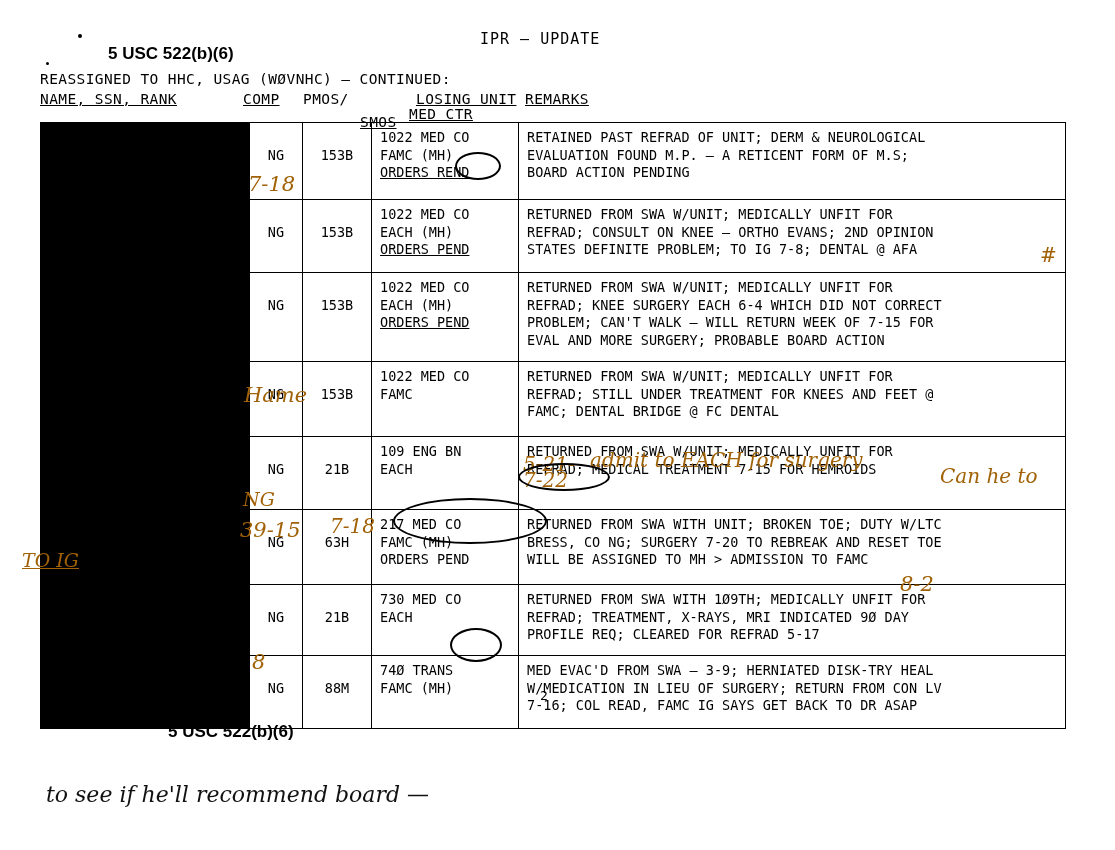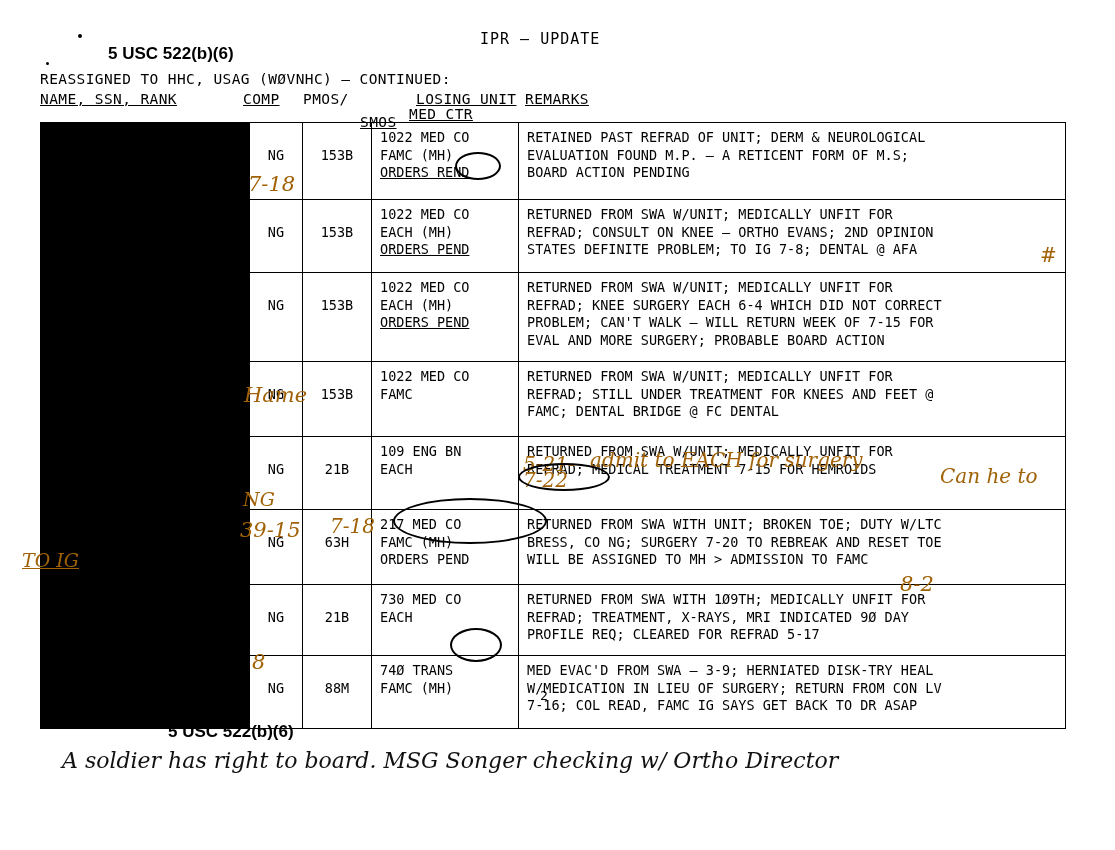--- a/index.html
+++ b/index.html
@@ -378,15 +378,15 @@
   <div class="hw" style="left:330px; top:514px; font-size:20px;">7-18</div>
 
   <div class="hw" style="left:900px; top:572px; font-size:21px;">8-2</div>
   <div class="hw" style="left:252px; top:650px; font-size:21px;">8</div>
 
   <div class="hw" style="left:22px; top:550px; font-size:19px; line-height:20px; white-space:pre;text-decoration:underline;">TO IG</div>
 
   <div class="pagenum">2</div>
   <div class="stamp-bottom">5 USC 522(b)(6)</div>
 
-  <div class="note-line" style="left:62px; top:748px;">A soldier has right to board.  MSG Songer checking w/ Ortho Director</div>
+  <div class="note-line" style="left:46px; top:782px;">to see if he'll recommend board —</div>
 
 </div>
 
 </body></html>

